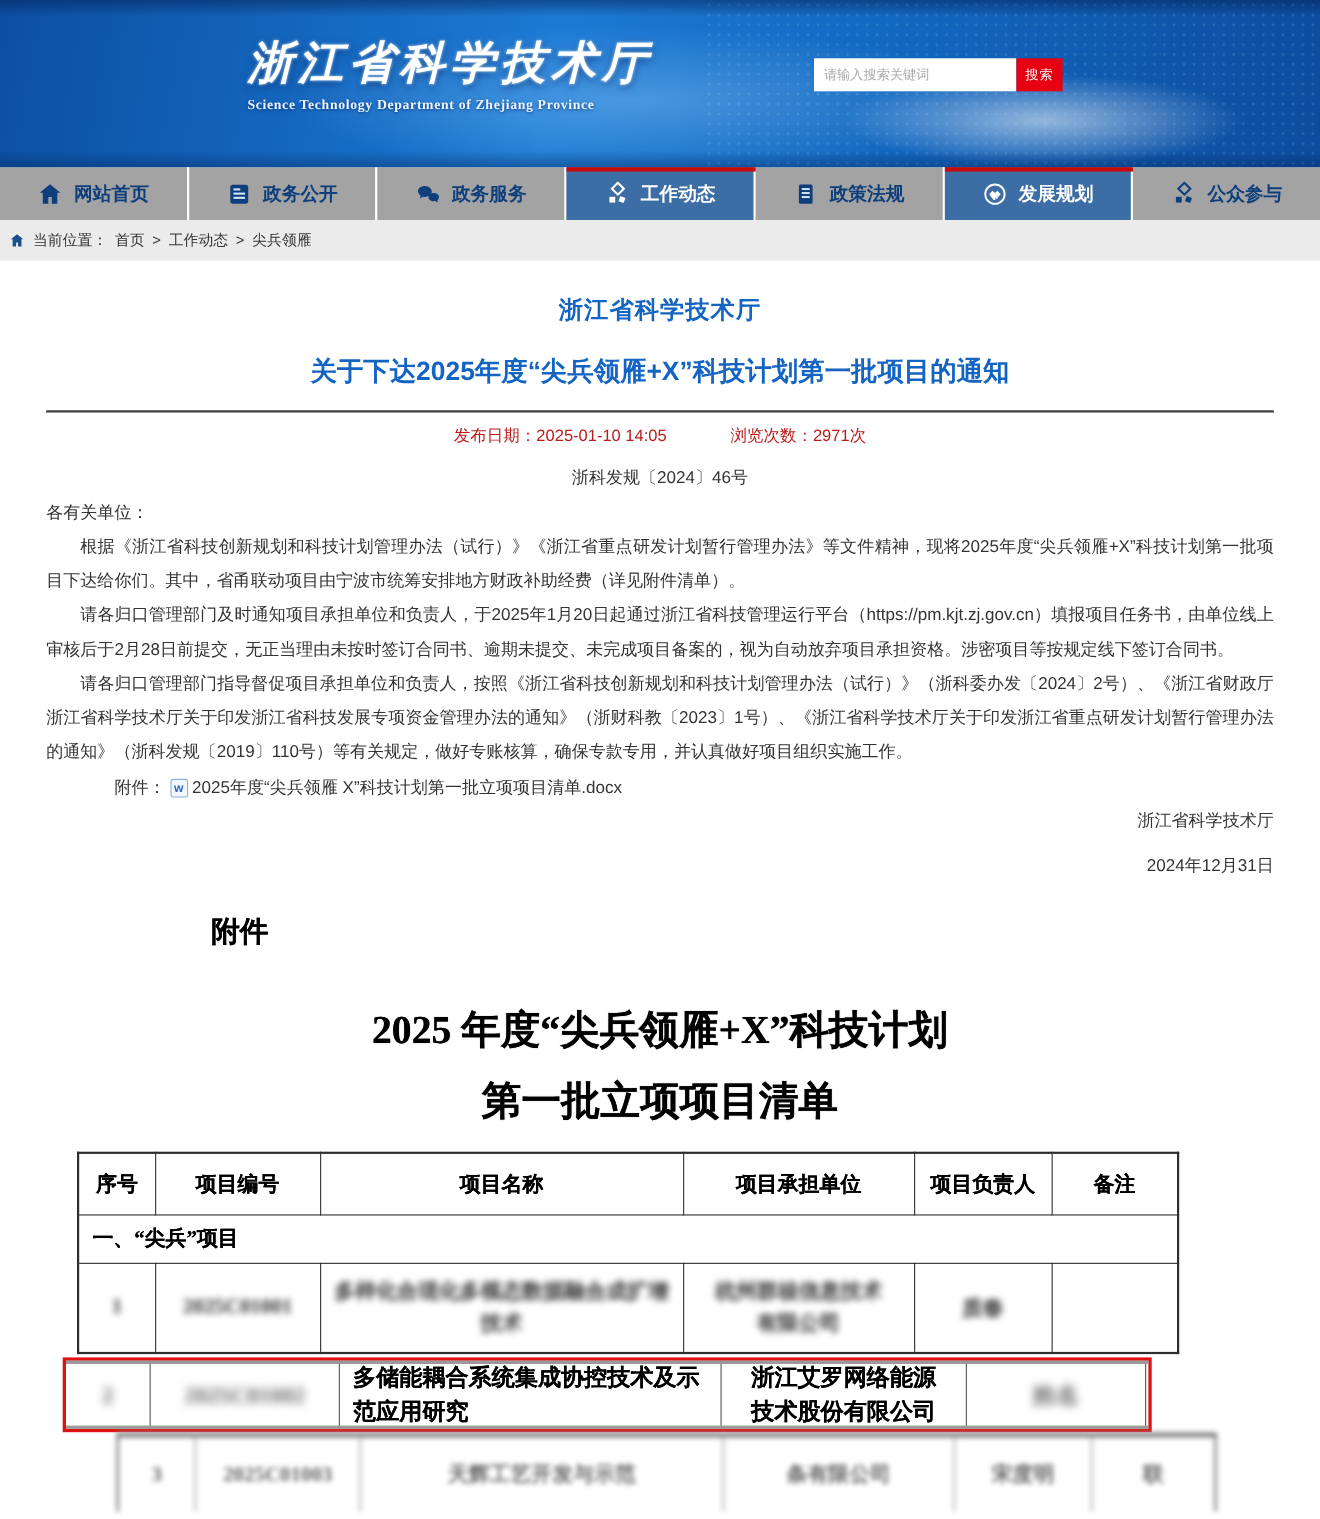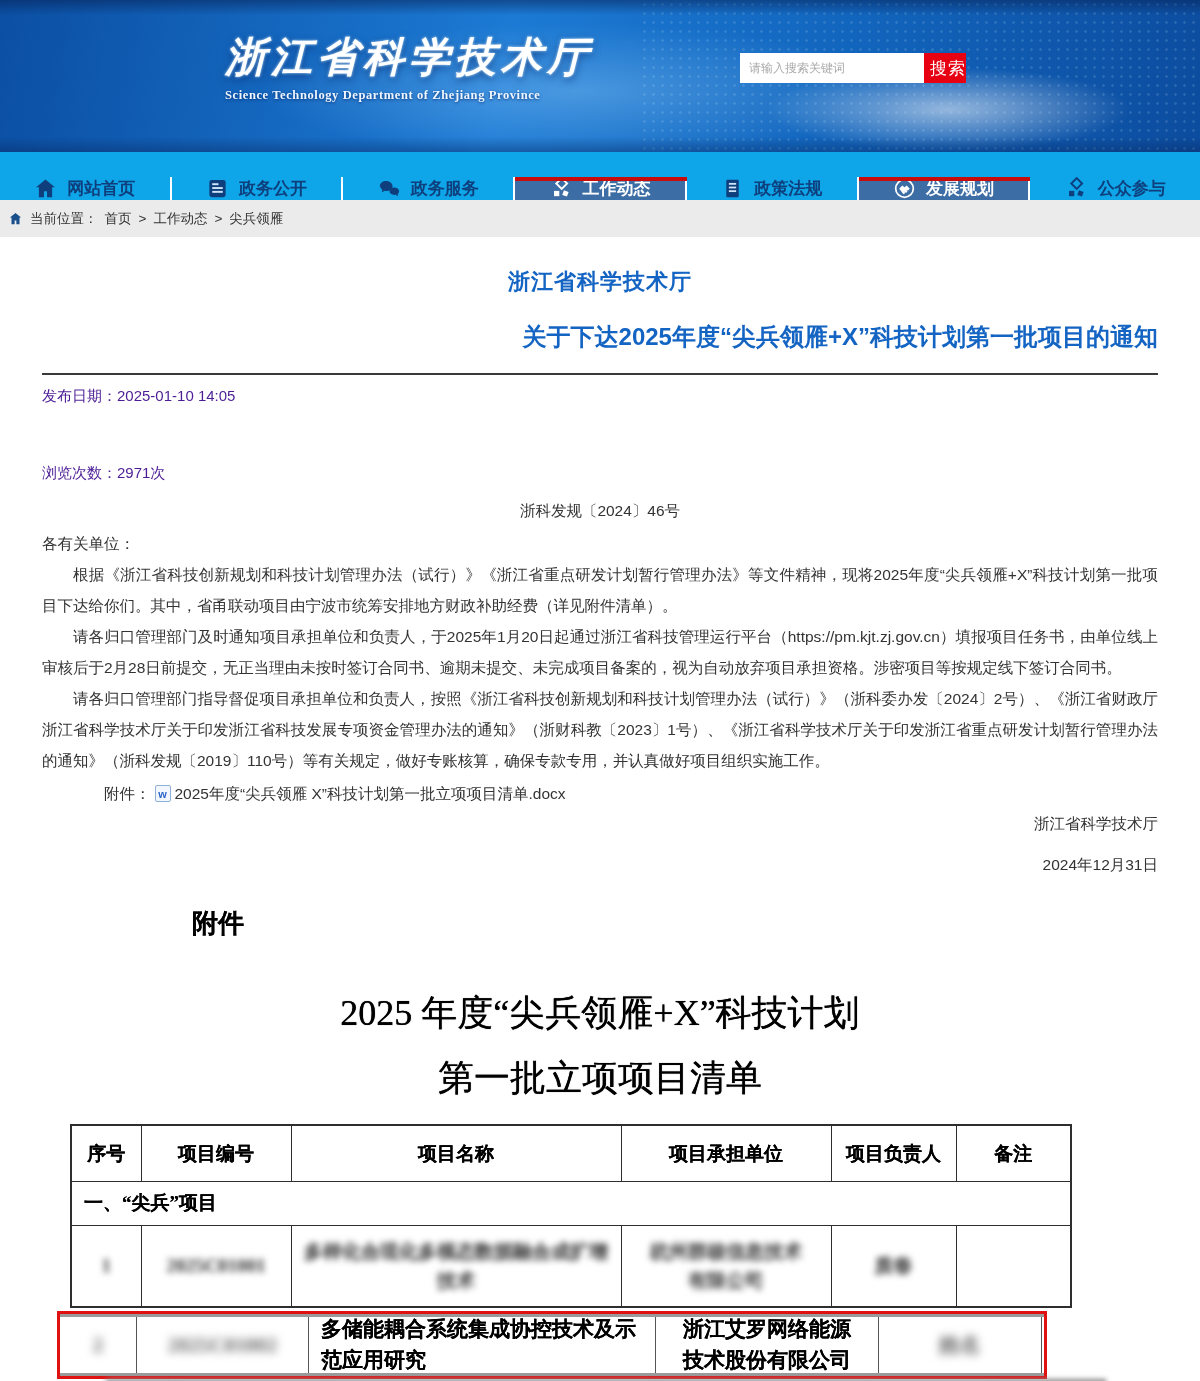--- a/index.html
+++ b/index.html
@@ -37,24 +37,24 @@
     text-shadow:0 1px 3px rgba(8,40,110,.8);
   }
   .search { position:absolute; left:740px; top:53px; display:flex; z-index:2; }
   .search input {
     width:184px; height:30px; border:none; outline:none; padding:0 9px;
     font-size:12px; color:#666; background:#fff;
   }
   .search input::placeholder { color:#aaa; }
   .search button {
     width:42px; height:30px; border:none; background:#e60012; color:#fff;
-    font-size:17px; letter-spacing:1px; cursor:pointer;text-align:right;
-  }
-  
-  .nav { display:flex; height:48px; background:#0ea5e9;align-items:flex-end; }
+    font-size:12px; letter-spacing:1px; cursor:pointer;
+  }
+  
+  .nav { display:flex; height:48px; background:#a3a3a3; }
   .nav-item {
     flex:1; display:flex; align-items:center; justify-content:center; gap:10px;
     position:relative; border-right:2px solid #fff; cursor:pointer;
     color:#0e3f7c; font-weight:700; font-size:17px;
     --icon-bg:#cfe4f7;
   }
   .nav-item:last-child { border-right:none; }
   .nav-item.active { background:#3c6da4; color:#fff; --icon-bg:#3c6da4; }
   .nav-item.active::before {
     content:""; position:absolute; top:0; left:0; right:-2px; height:4px; background:#c80c0c;
@@ -63,39 +63,39 @@
   
   .crumbs {
     height:37px; background:#ebebeb; display:flex; align-items:center;
     padding-left:8px; gap:7px; font-size:13.5px; color:#333;
   }
   .crumbs svg { width:15px; height:15px; color:#1a4f8b; }
   .crumb-link { cursor:pointer; }
   
   .content { padding:0 42px; }
   .art-title { margin-top:30px; text-align:center; color:#1464c3; font-size:22px; font-weight:700; letter-spacing:1px; }
-  .art-subtitle { margin-top:24px; text-align:right; color:#1464c3; font-size:24px; font-weight:700; }
+  .art-subtitle { margin-top:24px; text-align:center; color:#1464c3; font-size:24px; font-weight:700; }
   .divider { margin-top:20px; border-bottom:2px solid #3a3a3a; }
-  .meta { margin-top:12px; display:flex; justify-content:center; gap:58px; font-size:15px; color:#4c1d95;flex-direction:column; }
+  .meta { margin-top:12px; display:flex; justify-content:center; gap:58px; font-size:15px; color:#b91c1c; }
   .doc-num { margin-top:18px; text-align:center; font-size:15.5px; }
   .salutation { margin-top:6px; font-size:15.5px; line-height:2; }
   .para { text-indent:2em; font-size:15.5px; line-height:2.0; text-align:justify; }
   .attach-line { margin-top:2px; display:flex; align-items:center; gap:4px; font-size:15.5px; line-height:2; }
   .doc-icon {
     display:inline-flex; align-items:center; justify-content:center;
     width:16px; height:17px; border:1px solid #8fb0d8; background:#f2f7fd;
     color:#2a66c8; font-size:11px; font-weight:700; border-radius:2px;
   }
   .attach-link { color:#333; cursor:pointer; }
   .sig { text-align:right; font-size:15.5px; line-height:1.9; }
   .sig-date { text-align:right; font-size:15.5px; line-height:1.9; margin-top:12px; }
   
   .scan { margin-top:26px; font-family:"Liberation Serif", serif; color:#000; }
   .scan-heading { margin:14px 0 0 150px; font-size:26px; font-weight:700; text-shadow:0 0 .6px #000; }
-  .scan-title { margin-top:40px; text-align:center; font-size:36px; font-weight:400; line-height:1.8; text-shadow:0 0 .7px #000; }
+  .scan-title { margin-top:40px; text-align:center; font-size:36px; font-weight:700; line-height:1.8; text-shadow:0 0 .7px #000; }
   table.proj { margin:14px 0 0 28px; width:1000px; border-collapse:collapse; border:2px solid #2e2e2e; table-layout:fixed; }
   table.proj th, table.proj td {
     border:1px solid #2e2e2e; text-align:center; font-weight:700;
     font-size:19px; text-shadow:0 0 .5px #000; padding:2px 4px; overflow:hidden;
   }
   tr.head-row { height:56px; }
   tr.section-row { height:44px; }
   tr.section-row td { text-align:left; padding-left:12px; }
   tr.data-row { height:82px; }
   td.cell-left { text-align:left; padding:0 12px; line-height:1.55; }

